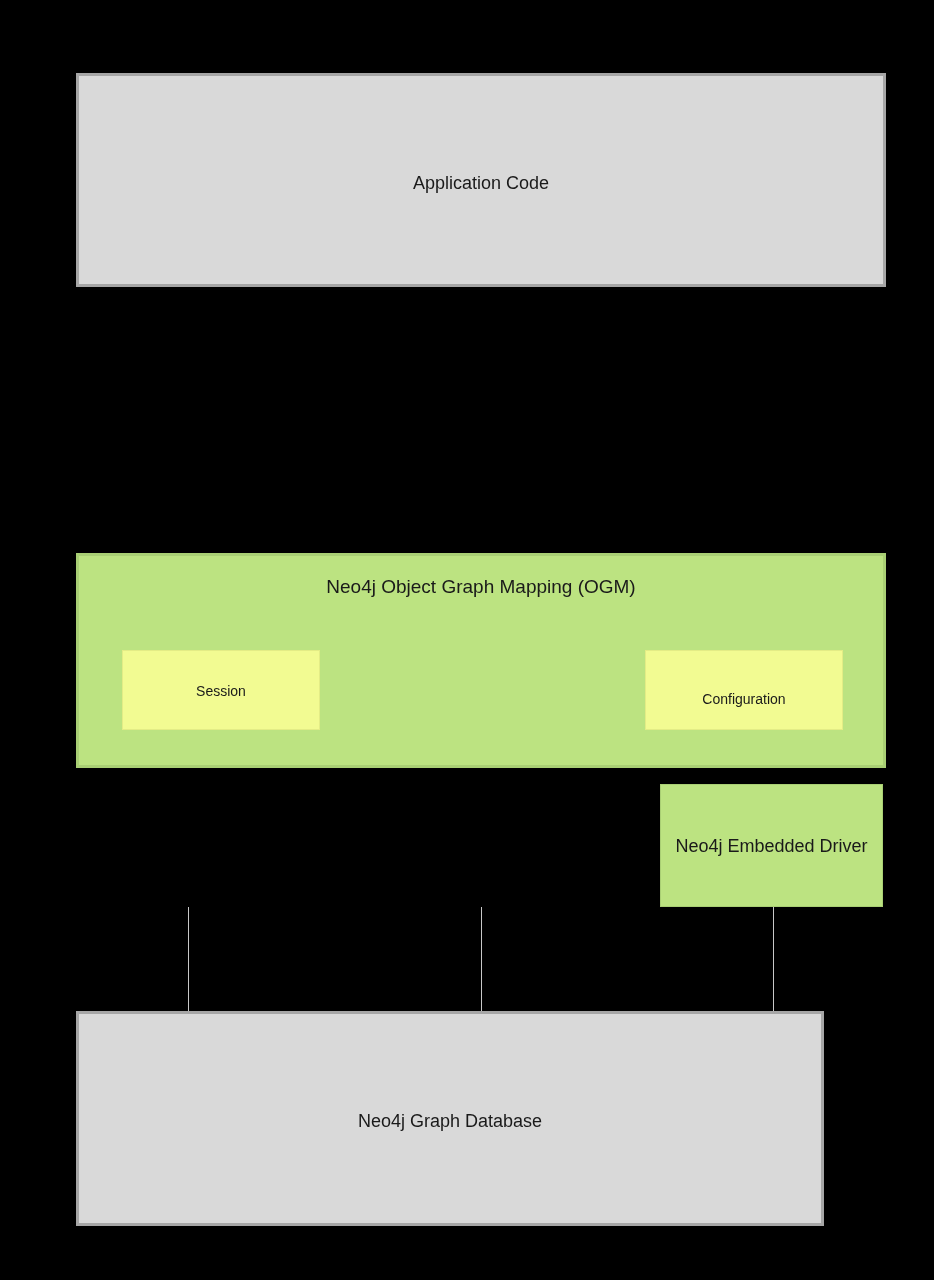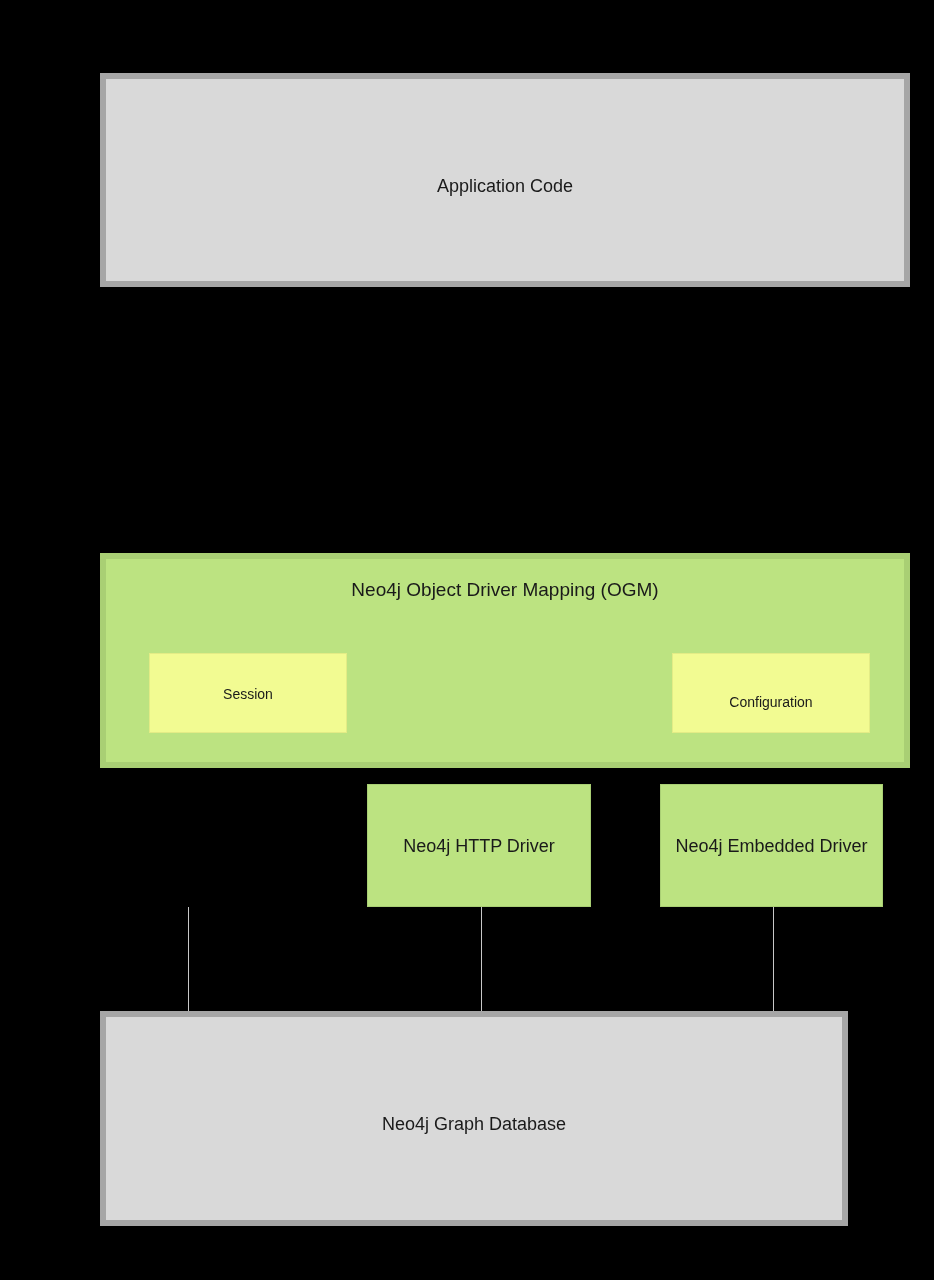--- a/index.html
+++ b/index.html
@@ -14,22 +14,21 @@
   #diagram-canvas {
     position: relative;
     width: 934px;
     height: 1280px;
     background: #000000;
     overflow: hidden;
   }
   .layer-box {
     position: absolute;
     box-sizing: border-box;
-    border: 6px solid #f97316;
-    margin-left: 24px;
+    border: 3px solid #f97316;
   }
   .layer-gray {
     background: #d9d9d9;
     border-color: #a6a6a6;
   }
   .layer-orange {
     background: #f4a326;
     border-color: #f4a326;
   }
   .layer-green {
@@ -85,36 +84,33 @@
 <body>
 
 <div id="diagram-canvas">
 
   <div class="layer-box layer-gray" style="left:76px; top:73px; width:810px; height:214px;">
     <div class="centered-label label-box-title" style="top:0; height:214px;">Application Code</div>
   </div>
 
 
   <div class="layer-box layer-green" style="left:76px; top:553px; width:810px; height:215px;">
-    <div class="centered-label label-layer-title" style="top:16px; height:30px;">Neo4j Object Driver Mapping (OGM)</div>
+    <div class="centered-label label-layer-title" style="top:16px; height:30px;">Neo4j Object Graph Mapping (OGM)</div>
 
     <div class="sub-box-yellow" style="left:43px; top:94px; width:198px; height:80px;">
       <div class="centered-label label-sub" style="top:0; height:80px;">Session</div>
     </div>
 
 
     <div class="sub-box-yellow" style="left:566px; top:94px; width:198px; height:80px;">
       <div class="centered-label label-sub" style="top:8px; height:80px;">Configuration</div>
     </div>
   </div>
 
 
-  <div class="driver-box" style="left:367px; top:784px; width:224px; height:123px;">
-    <div class="centered-label label-box-title" style="top:0; height:123px;">Neo4j HTTP Driver</div>
-  </div>
 
   <div class="driver-box" style="left:660px; top:784px; width:223px; height:123px;">
     <div class="centered-label label-box-title" style="top:0; height:123px;">Neo4j Embedded Driver</div>
   </div>
 
   <div class="connector-line" style="left:188px; top:907px; height:104px;"></div>
   <div class="connector-line" style="left:481px; top:907px; height:104px;"></div>
   <div class="connector-line" style="left:773px; top:907px; height:104px;"></div>
 
   <div class="layer-box layer-gray" style="left:76px; top:1011px; width:748px; height:215px;">

